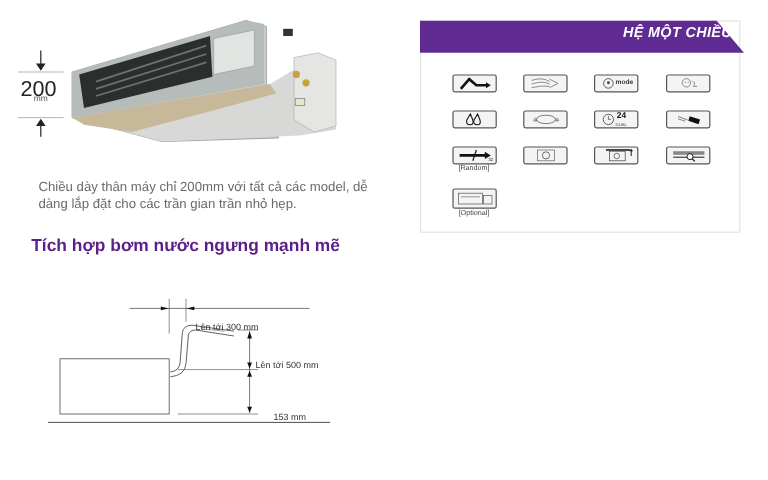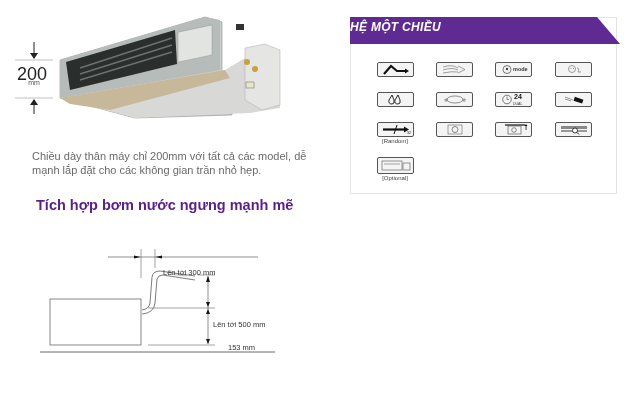--- a/index.html
+++ b/index.html
@@ -7,26 +7,26 @@
          font-family:"Liberation Sans", sans-serif; }
   .abs { position:absolute; }
 
   
   .product { left:0; top:0; width:320px; height:140px; }
   .dim-200 { left:17px; top:64px; width:34px; text-align:left; font-weight:normal; font-size:18px; color:#222; }
   .dim-mm { left:17px; top:79px; width:34px; text-align:center; font-size:7px; color:#555; }
 
   
   .desc { left:32px; top:149px; width:310px; font-size:11px; line-height:14px; color:#6a6a6a; }
-  .section-title { left:36px; top:197px; font-size:14.5px; font-weight:bold; color:#5b1f8a; }
+  .section-title { left:26px; top:197px; font-size:14.5px; font-weight:bold; color:#5b1f8a; }
 
   
   .panel { left:350px; top:17px; width:267px; height:177px; border:1px solid #e3e3e3; background:#fff; box-sizing:border-box; }
   .panel-header { left:350px; top:17px; width:290px; height:28px; }
-  .panel-title { left:350px; top:20px; width:260px; text-align:left; color:#fff; font-size:12px; font-weight:bold; font-style:italic; letter-spacing:0.3px; }
+  .panel-title { left:350px; top:20px; width:260px; text-align:right; color:#fff; font-size:12px; font-weight:bold; font-style:italic; letter-spacing:0.3px; }
 
   .feat { width:37px; height:15px; border:1px solid #555; border-radius:2px; background:#f4f4f4; box-sizing:border-box; display:flex; align-items:center; justify-content:center; }
   .feat svg { display:block; }
   .cap { font-size:6px; color:#444; width:40px; text-align:center; }
 
   
   .dlabel { font-size:7.5px; color:#333; white-space:nowrap;margin-top:24px; }
 </style>
 </head>
 <body>
@@ -55,21 +55,21 @@
     <circle cx="255" cy="69" r="3" fill="#c9a23a"></circle>
     <rect x="236" y="24" width="8" height="6" fill="#333"></rect>
     <rect x="246" y="82" width="8" height="6" fill="#e8e6c8" stroke="#666" stroke-width="0.5"></rect>
   </svg>
 </div>
 <div class="abs dim-200">200</div>
 <div class="abs dim-mm">mm</div>
 
 <div class="abs desc">
   <div>Chiều dày thân máy chỉ 200mm với tất cả các model, dễ</div>
-  <div>mạnh lắp đặt cho các không gian trần nhỏ hẹp.</div>
+  <div>dàng lắp đặt cho các trần gian trần nhỏ hẹp.</div>
 </div>
 
 <div class="abs section-title">Tích hợp bơm nước ngưng mạnh mẽ</div>
 
 <div class="abs panel"></div>
 <svg class="abs panel-header" width="290" height="28" viewBox="0 0 290 28">
   <polygon points="0,0 247,0 270,27 0,27" fill="#5f2b92"></polygon>
 </svg>
 <div class="abs panel-title">HỆ MỘT CHIỀU</div>
 
@@ -194,14 +194,14 @@
   <line x1="198" y1="275" x2="215" y2="275" stroke="#444" stroke-width="0.5"></line>
   <line x1="148" y1="308" x2="215" y2="308" stroke="#444" stroke-width="0.5"></line>
   <line x1="148" y1="345" x2="215" y2="345" stroke="#444" stroke-width="0.5"></line>
   <line x1="208" y1="276" x2="208" y2="344" stroke="#444" stroke-width="0.6"></line>
   <polygon points="206,282 210,282 208,276" fill="#111"></polygon>
   <polygon points="206,302 210,302 208,307" fill="#111"></polygon>
   <polygon points="206,314 210,314 208,309" fill="#111"></polygon>
   <polygon points="206,339 210,339 208,344" fill="#111"></polygon>
 </svg>
 <div class="abs dlabel" style="left:163px;top:244px;">Lên tới 300 mm</div>
-<div class="abs dlabel" style="left:213px;top:296px;">Lên tới 500 mm</div>
+<div class="abs dlabel" style="left:213px;top:276px;">Lên tới 500 mm</div>
 <div class="abs dlabel" style="left:228px;top:319px;">153 mm</div>
 
 </body></html>

